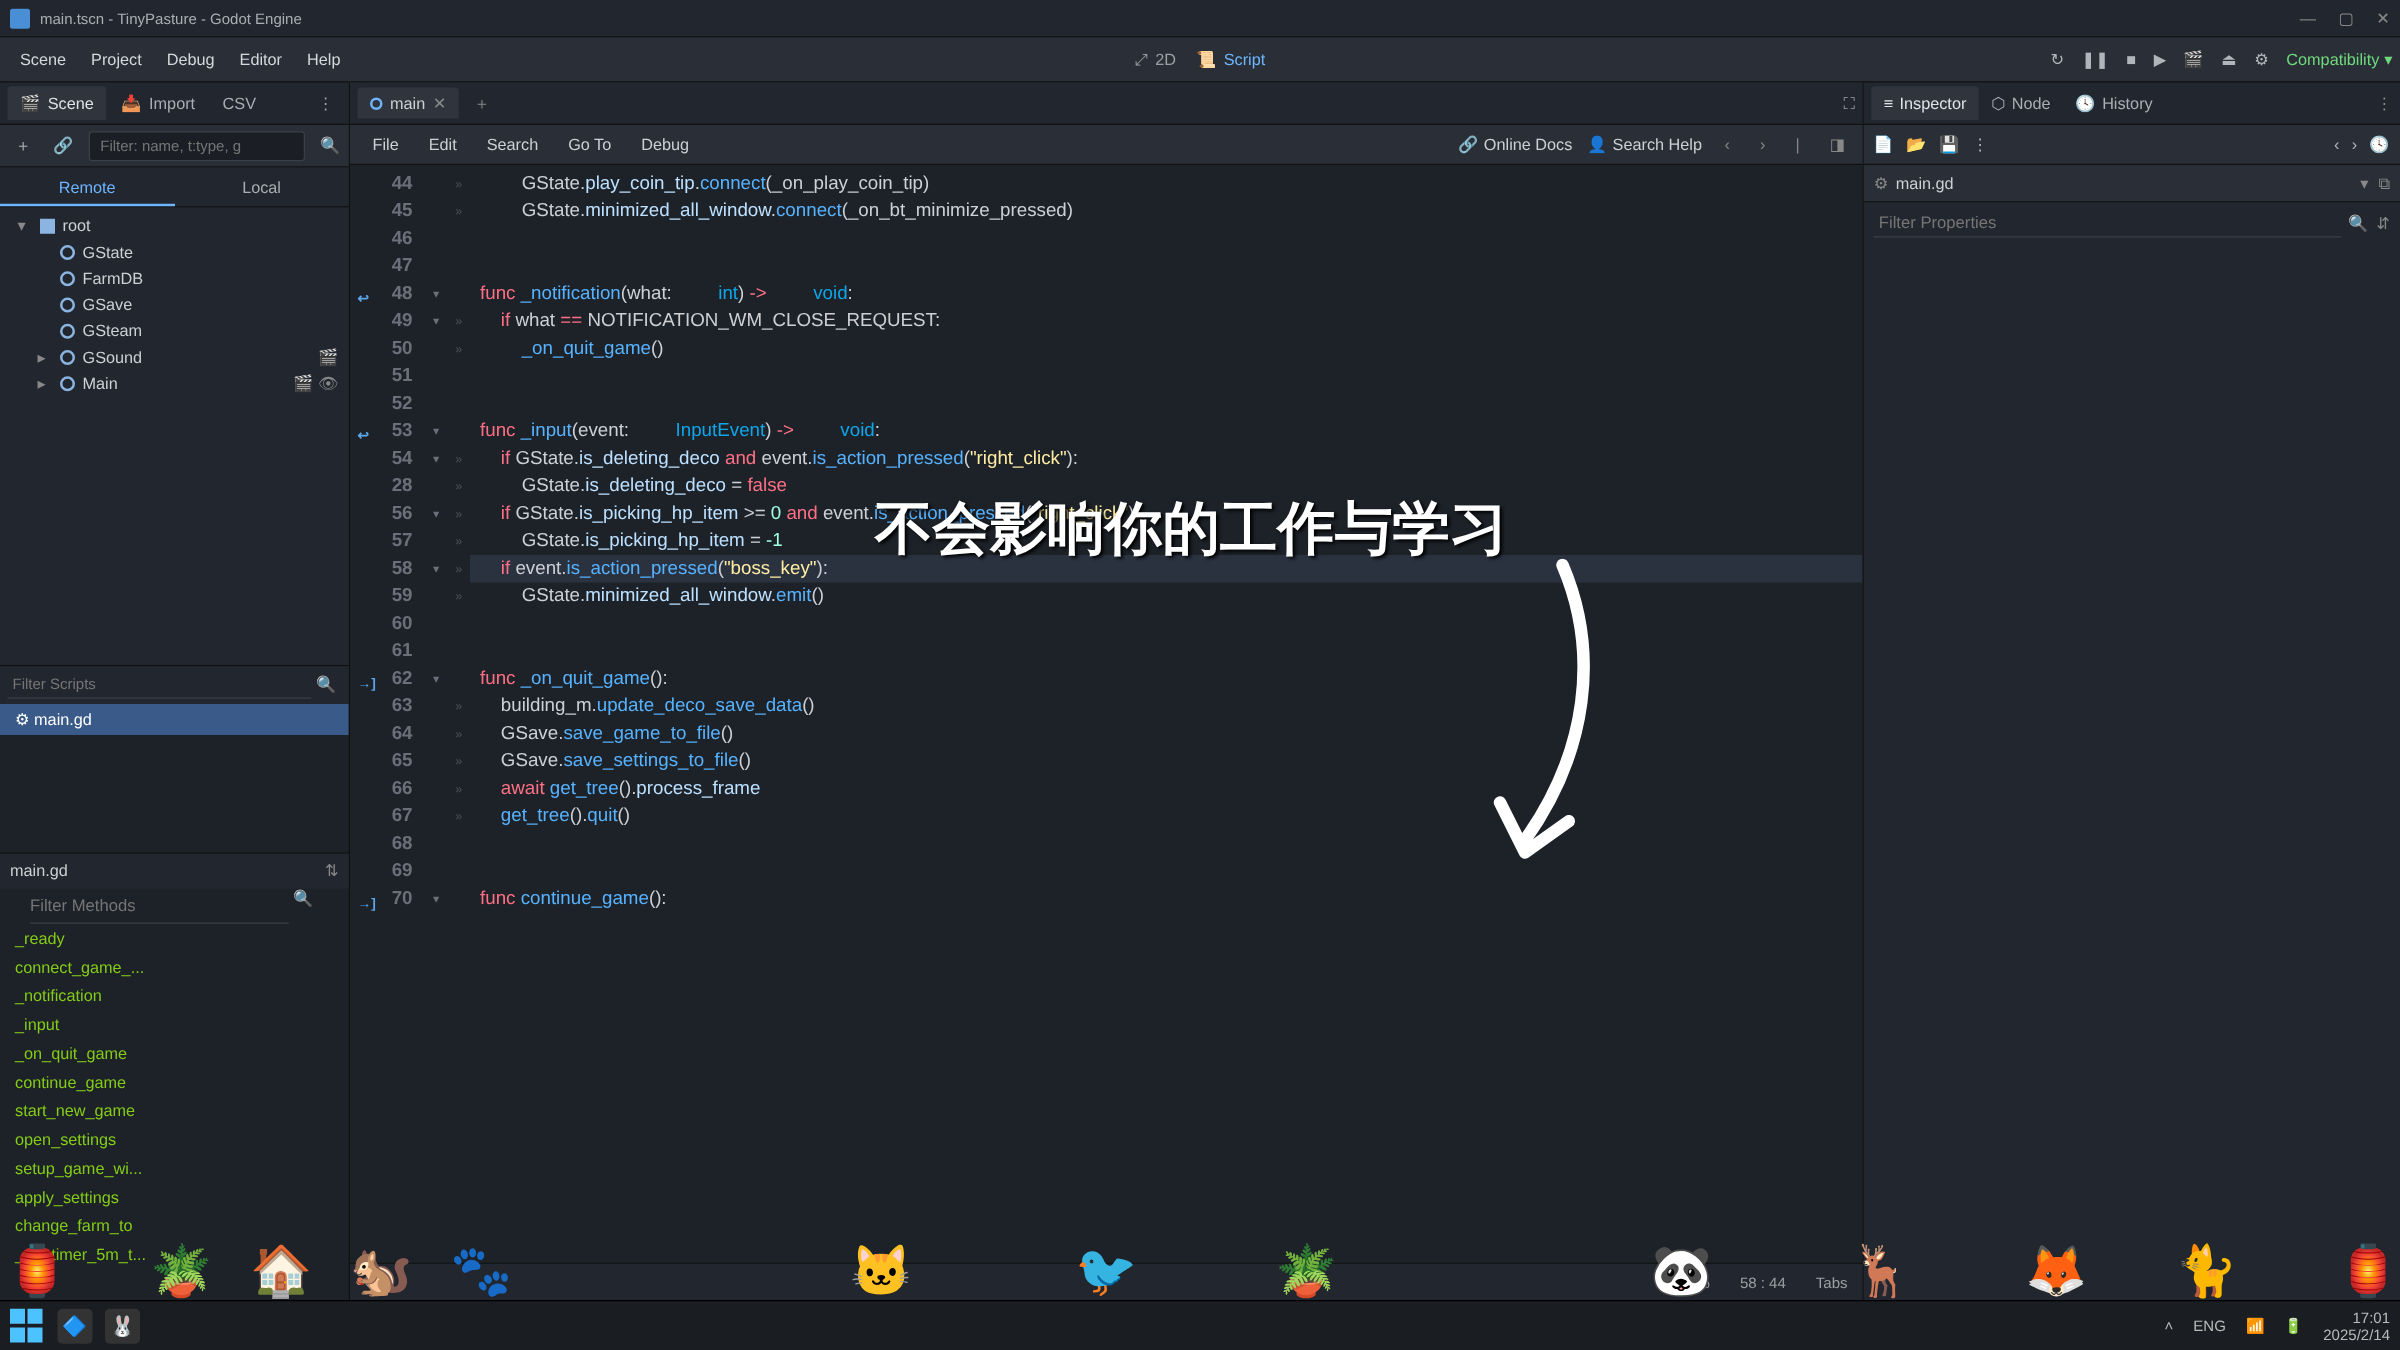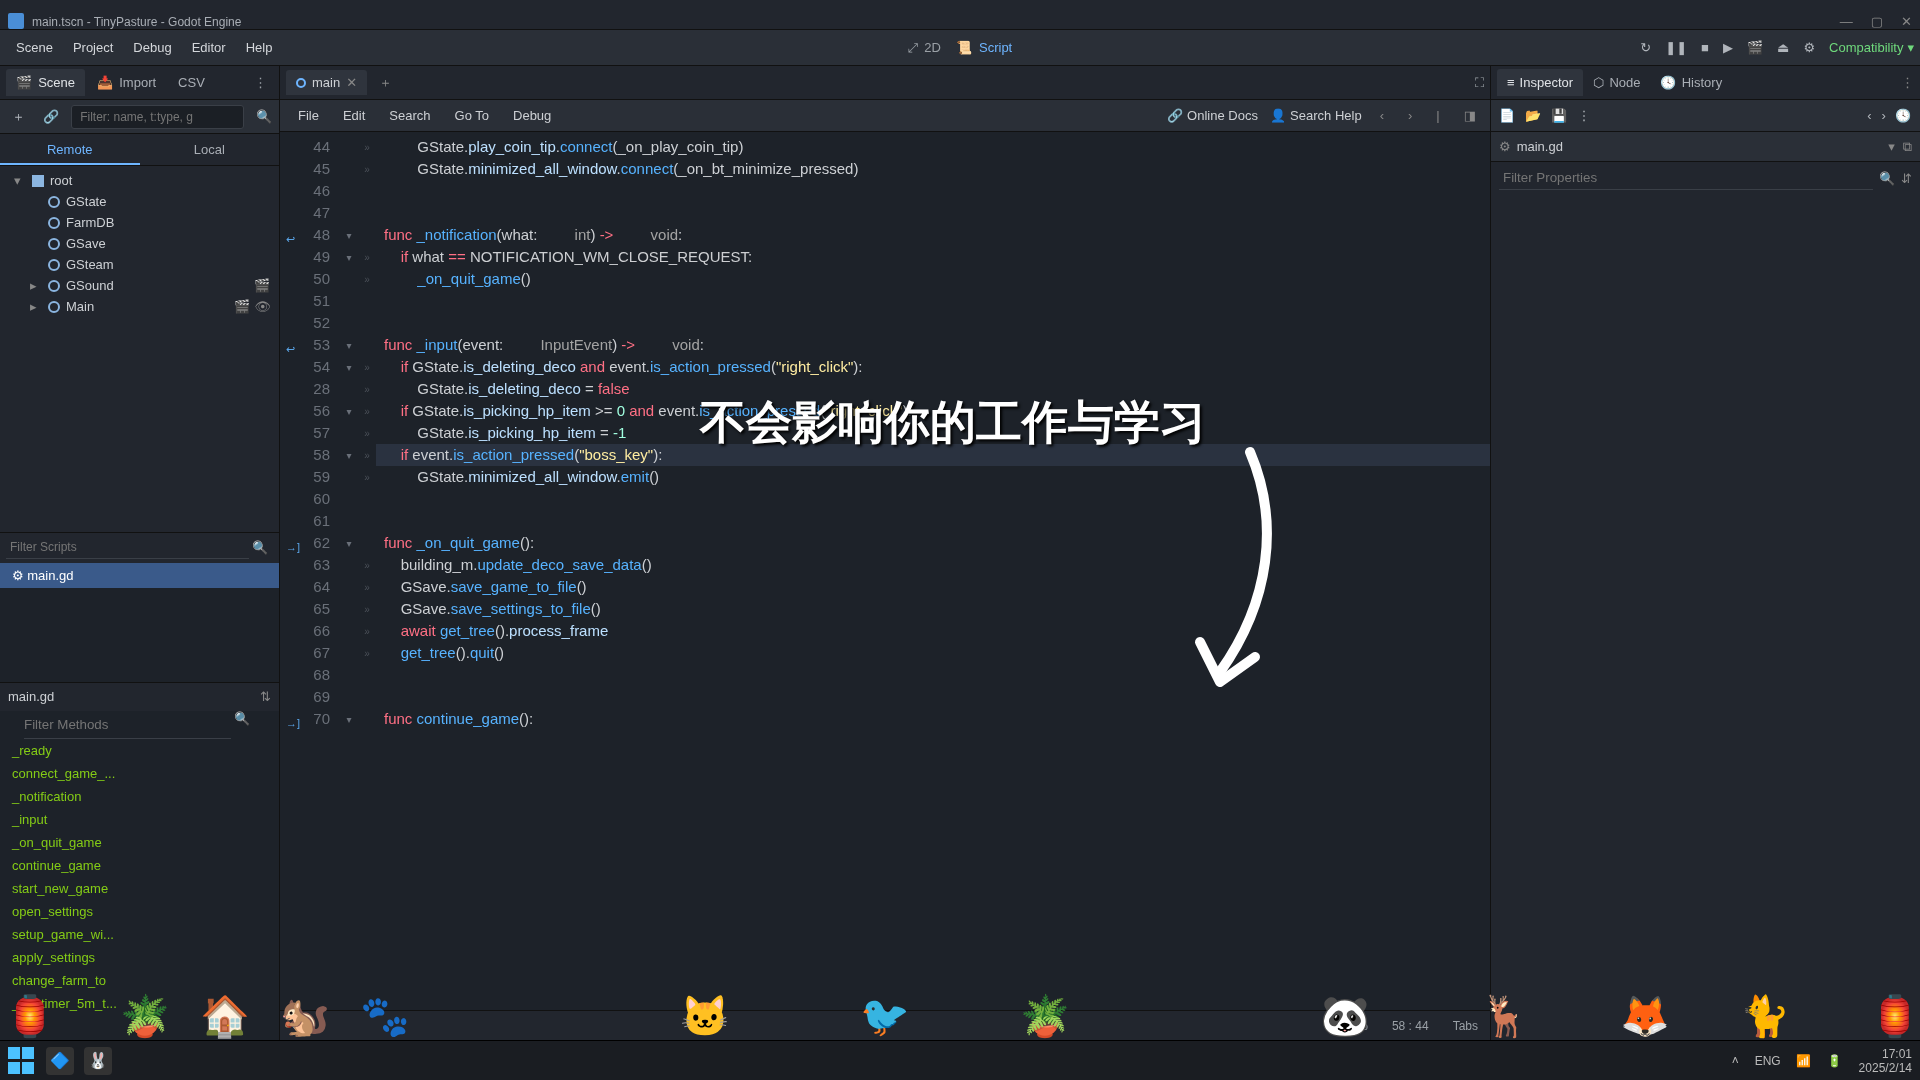--- a/index.html
+++ b/index.html
@@ -1,17 +1,17 @@
 <!DOCTYPE html>
 <html><head>
 <meta charset="utf-8">
 <style>
 * { margin: 0; padding: 0; box-sizing: border-box; font-family: 'Segoe UI', Arial, sans-serif; }
 body { background: #1d2229; color: #cdd0d4; font-size: 13px; overflow: hidden; width: 1920px; height: 1080px; user-select: none; }
-.titlebar { height: 30px; background: #22262e; display: flex; align-items: flex-end; padding: 0 8px; border-bottom: 1px solid #111; }
+.titlebar { height: 30px; background: #22262e; display: flex; align-items: center; padding: 0 8px; border-bottom: 1px solid #111; }
 .titlebar .app-icon { width: 16px; height: 16px; background: #4a8ed6; border-radius: 2px; margin-right: 8px; }
 .titlebar .title { flex: 1; color: #a9aeb5; font-size: 12px; }
 .titlebar .win-btns { display: flex; gap: 18px; color: #888; }
 .titlebar .win-btns span { cursor: pointer; }
 
 .menubar { height: 36px; background: #2a2f37; display: flex; align-items: center; padding: 0 6px; position: relative; border-bottom: 1px solid #111; }
 .menubar .mitem { padding: 6px 10px; color: #d4d7db; cursor: pointer; }
 .menubar .center { position: absolute; left: 50%; transform: translateX(-50%); display: flex; gap: 16px; }
 .menubar .center .mode { display: flex; align-items: center; gap: 6px; color: #9aa0a6; cursor: pointer; }
 .menubar .center .mode.active { color: #6eb5ff; }
@@ -66,32 +66,32 @@
 .status-dot { width: 10px; height: 10px; border: 2px solid #6eb5ff; border-radius: 50%; display: inline-block; }
 
 .script-topbar { height: 32px; background: #2a2f37; display: flex; align-items: center; padding: 0 8px; gap: 4px; border-bottom: 1px solid #111; }
 .script-topbar .mitem { padding: 4px 10px; cursor: pointer; }
 .script-topbar .right { margin-left: auto; display: flex; align-items: center; gap: 12px; }
 .script-topbar .right .link { display: flex; align-items: center; gap: 4px; cursor: pointer; }
 .script-topbar .right .navbtn { cursor: pointer; padding: 2px 6px; color: #888; }
 
 .code-area { flex: 1; display: flex; background: #1d2229; overflow: hidden; font-family: 'Consolas','Courier New',monospace; font-size: 15px; position: relative; }
 .gutter { width: 60px; text-align: right; padding: 4px 10px 4px 4px; color: #6a7079; line-height: 22px; background: #1d2229; }
-.gutter .gl { height: 22px; position: relative; }
+.gutter .gl { height: 22px; position: relative; font-weight: bold; }
 .gutter .gl .sig { position: absolute; left: 2px; top: 4px; color: #5aa5e8; font-size: 11px; }
 .fold-col { width: 18px; padding-top: 4px; }
 .fold-col .fl { height: 22px; display: flex; align-items: center; justify-content: center; color: #6a7079; font-size: 10px; }
 .bm-col { width: 18px; padding-top: 4px; }
 .bm-col .bl { height: 22px; display: flex; align-items: center; justify-content: center; color: #4a5058; font-size: 10px; }
 .code-body { flex: 1; padding: 4px 0; line-height: 22px; white-space: pre; overflow: hidden; }
 .code-body .cl { height: 22px; padding-left: 8px; }
 .code-body .cl.hl { background: #2a3240; }
 .kw { color: #ff7085; text-align: center; }
 .fn { color: #57b3ff; }
-.ty { color: #a3a3a3; padding-left: 33px; }
+.ty { color: #0ea5e9; padding-left: 33px; }
 .str { color: #ffeda1; }
 .num { color: #a1ffe0; }
 .co { color: #cdcfd2; }
 .prop { color: #bce0ff; }
 .bval { color: #ff7085; text-align: center; }
 
 .code-status { height: 30px; background: #22262e; display: flex; align-items: center; padding: 0 12px; gap: 24px; border-top: 1px solid #111; color: #9aa0a6; font-size: 12px; }
 .code-status .chev { cursor: pointer; }
 .code-status .spacer { flex: 1; }
 

